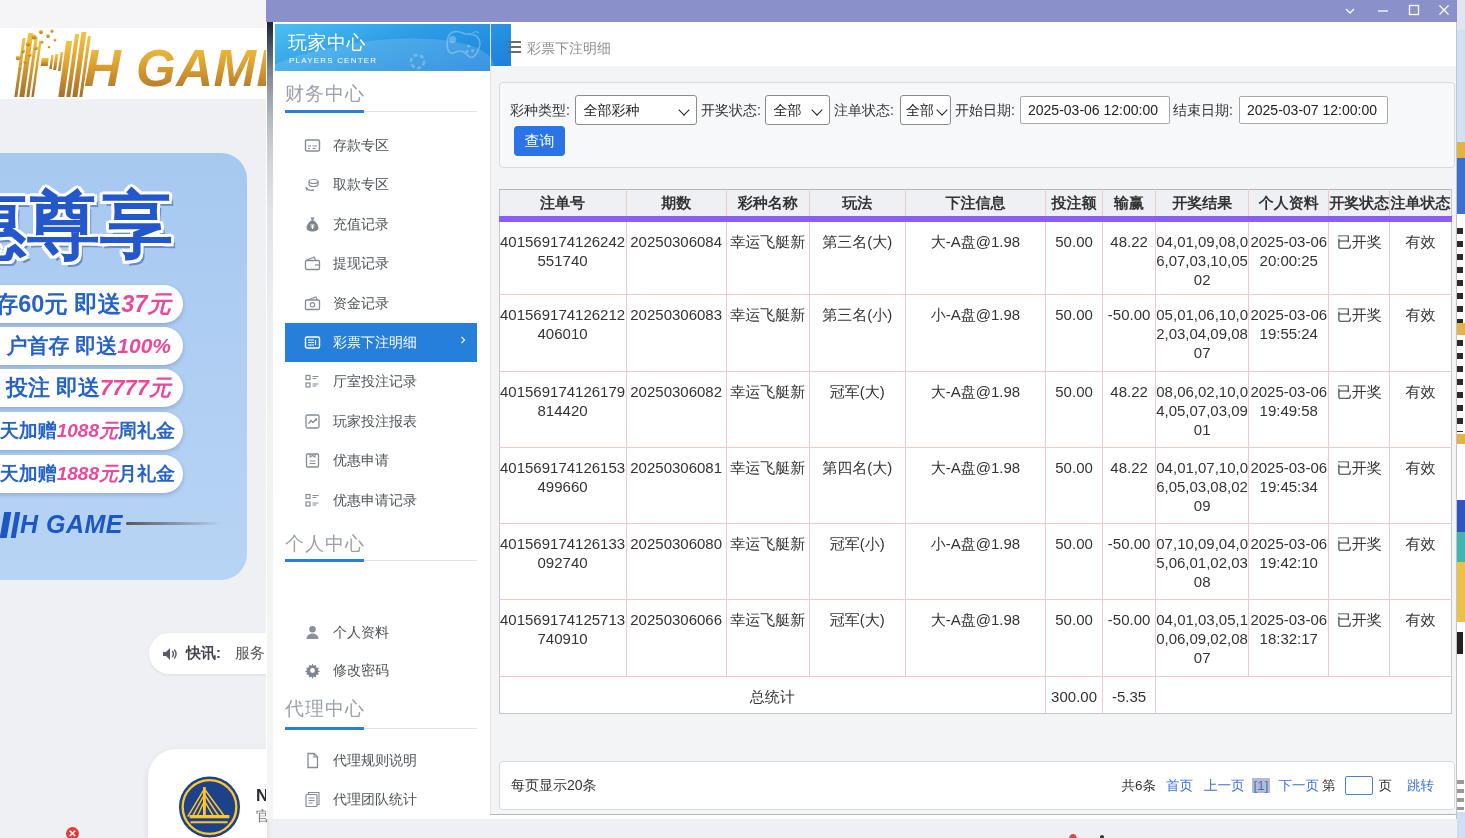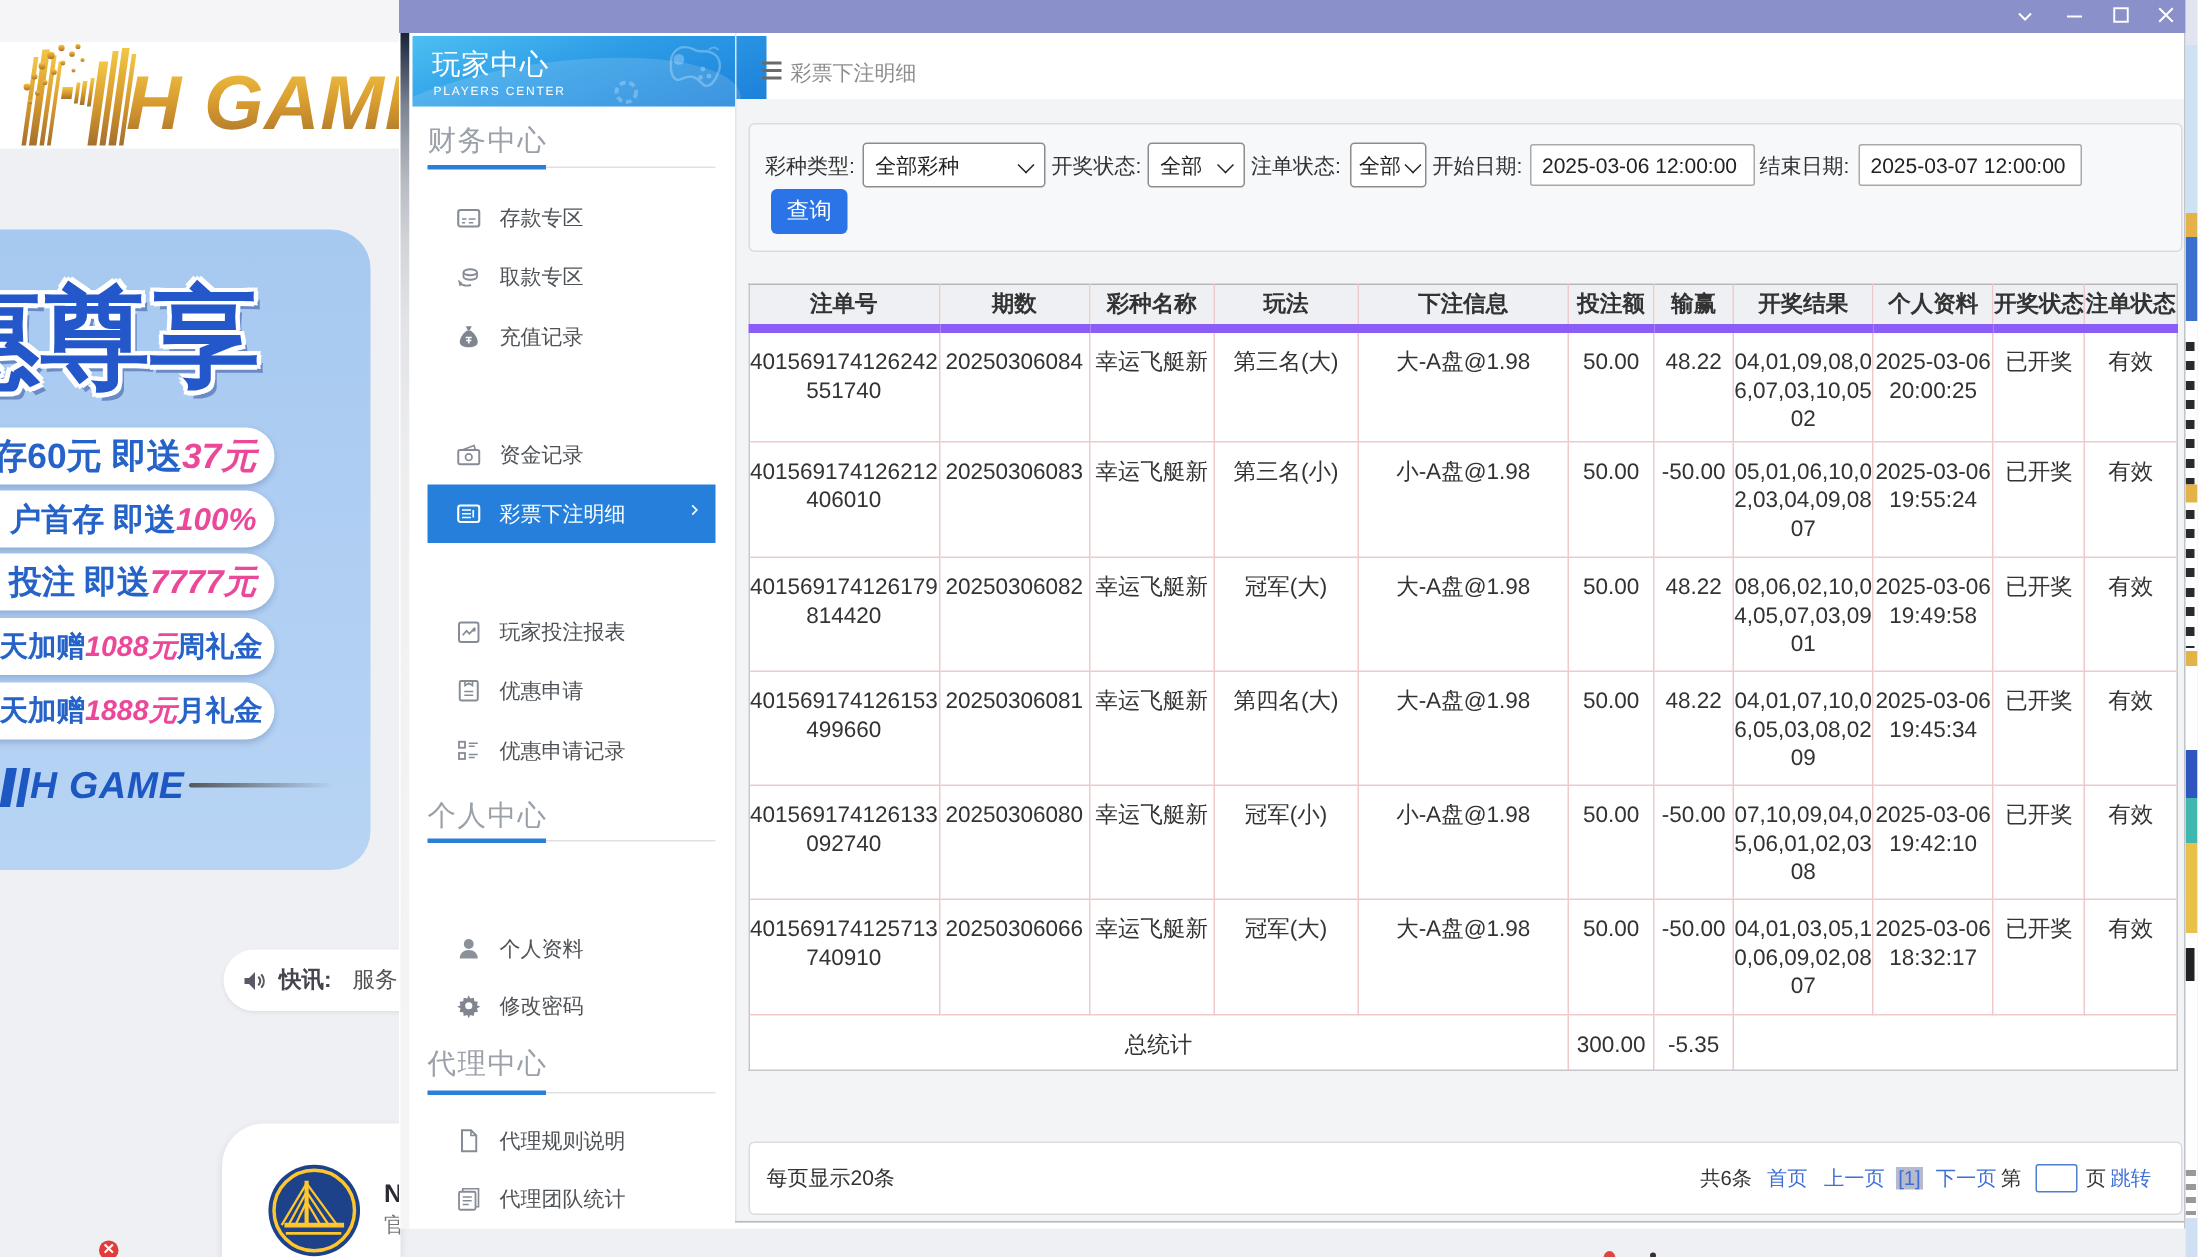--- a/index.html
+++ b/index.html
@@ -232,20 +232,30 @@
     <div class="mitem" style="top:182.5px">
         <span class="mico">
       <svg width="17" height="17" viewBox="0 0 17 17">
             <path d="M6.5 1.5h4l-1.5 3h-1z" fill="#80868f"></path>
             <path d="M7 4.5h3c3 2.5 4.5 5 4.5 7.5 0 2.3-2.5 3.5-6 3.5s-6-1.2-6-3.5c0-2.5 1.5-5 4.5-7.5z" fill="#80868f"></path>
             <path d="M6.5 9h4M8.5 9v4M6.8 11h3.4" stroke="#fff" stroke-width="1"></path>
           </svg>
       </span>
         <span class="mtxt">充值记录</span>
       </div>
+    <div class="mitem" style="top:222px">
+        <span class="mico">
+      <svg width="17" height="17" viewBox="0 0 17 17">
+            <path d="M2 5.5l8-3.5 1.5 3.5" stroke="#868c95" fill="none" stroke-width="1.2"></path>
+            <rect x="1.5" y="5.5" width="14" height="9" rx="1.2" stroke="#868c95" fill="none" stroke-width="1.3"></rect>
+            <path d="M11 10h4.5" stroke="#868c95" stroke-width="1.2"></path>
+          </svg>
+      </span>
+        <span class="mtxt">提现记录</span>
+      </div>
     <div class="mitem" style="top:261.5px">
         <span class="mico">
       <svg width="17" height="17" viewBox="0 0 17 17">
             <rect x="1.5" y="5" width="14" height="9.5" rx="1.2" stroke="#868c95" fill="none" stroke-width="1.3"></rect>
             <path d="M4 5L12 2l1 3" stroke="#868c95" fill="none" stroke-width="1.1"></path>
             <circle cx="8.5" cy="9.8" r="2.2" stroke="#868c95" fill="none" stroke-width="1.1"></circle>
           </svg>
       </span>
         <span class="mtxt">资金记录</span>
       </div>
@@ -253,20 +263,30 @@
         <span class="mico">
       <svg width="17" height="17" viewBox="0 0 17 17">
             <rect x="1.5" y="3" width="14" height="11" rx="1.5" stroke="#fff" fill="none" stroke-width="1.4"></rect>
             <path d="M4 6h6M4 8.5h6M4 11h6M11.5 6v5" stroke="#fff" stroke-width="1.1"></path>
           </svg>
       </span>
         <span class="mtxt">彩票下注明细</span>
       <svg class="arrow" width="8" height="13" viewBox="0 0 8 13" style="top:13px">
           <path d="M1.5 1.5L6.5 6.5L1.5 11.5" stroke="#fff" stroke-width="1.8" fill="none"></path>
         </svg>
+      </div>
+    <div class="mitem" style="top:340px">
+        <span class="mico">
+      <svg width="17" height="17" viewBox="0 0 17 17">
+            <rect x="2" y="2.5" width="4" height="4" stroke="#868c95" fill="none" stroke-width="1.2"></rect>
+            <rect x="2" y="10" width="4" height="4" stroke="#868c95" fill="none" stroke-width="1.2"></rect>
+            <path d="M8.5 3.5h6M8.5 5.5h4M8.5 11h6M8.5 13h4" stroke="#868c95" stroke-width="1.1"></path>
+          </svg>
+      </span>
+        <span class="mtxt">厅室投注记录</span>
       </div>
     <div class="mitem" style="top:379.5px">
         <span class="mico">
       <svg width="17" height="17" viewBox="0 0 17 17">
             <rect x="2" y="2" width="13" height="13" rx="1.5" stroke="#868c95" fill="none" stroke-width="1.3"></rect>
             <path d="M4.5 10.5l2.5-3 2 2 3.5-4" stroke="#868c95" fill="none" stroke-width="1.2"></path>
             <path d="M12.5 5.5v2h-2" stroke="#868c95" fill="none" stroke-width="1"></path>
           </svg>
       </span>
         <span class="mtxt">玩家投注报表</span>
@@ -514,17 +534,17 @@
     <div class="lft">每页显示20条</div>
     <div class="rgt">
         <span>共6条</span>
         <span class="lnk" style="margin-left:10px">首页</span>
         <span class="lnk" style="margin-left:11px">上一页</span>
         <span class="cur" style="margin-left:8px">[1]</span>
         <span class="lnk" style="margin-left:9px">下一页</span>
         <span style="margin-left:3px">第</span>
         <span class="pinp" style="margin-left:9px"></span>
         <span style="margin-left:6px">页</span>
-        <span class="lnk" style="margin-left:3px">跳转</span>
+        <span class="lnk" style="margin-left:15px">跳转</span>
       </div>
   </div>
   <div class="botline"></div>
 </div>
 
 </body></html>

